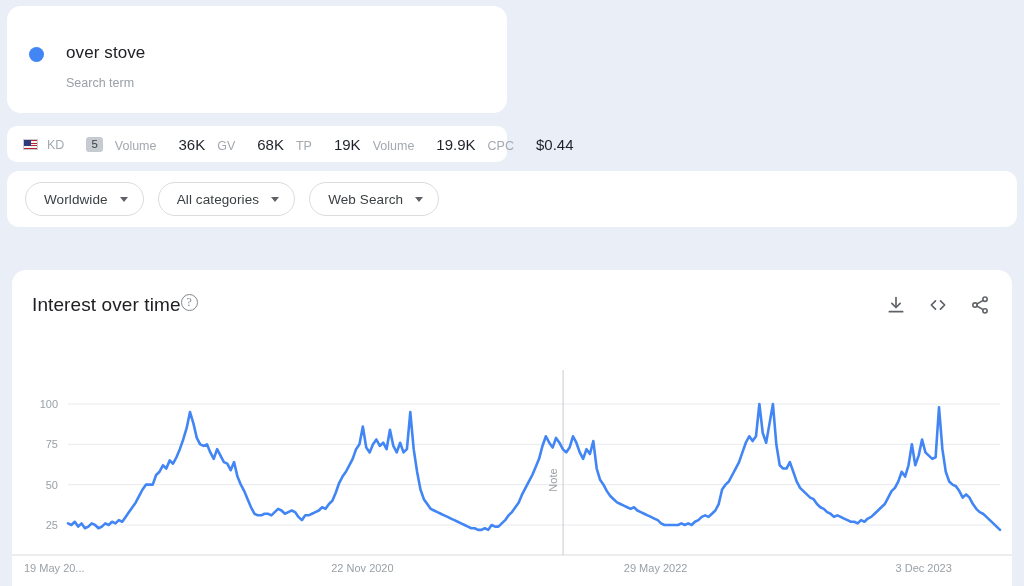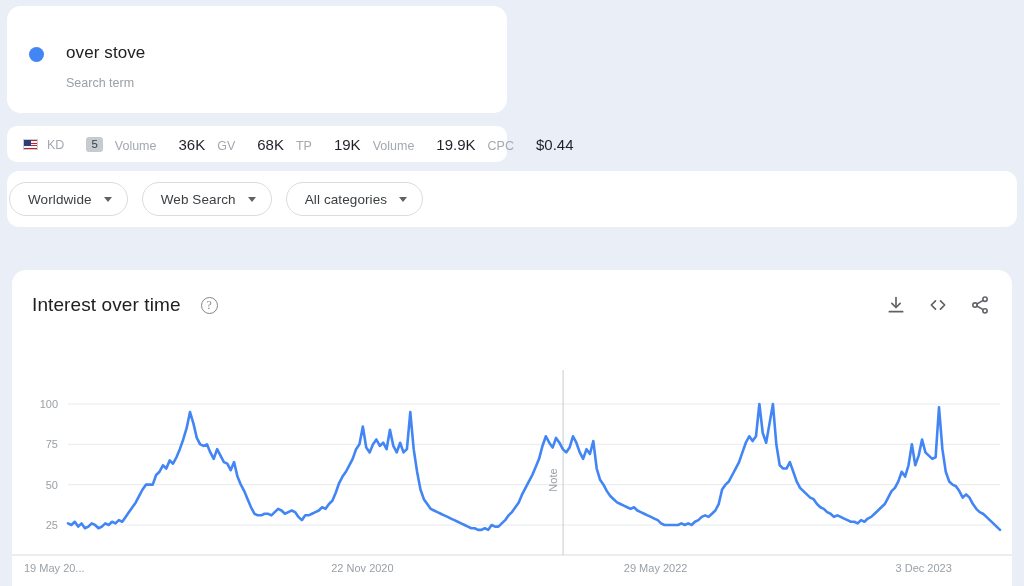--- a/index.html
+++ b/index.html
@@ -154,21 +154,21 @@
   .filters-card {
     position: absolute;
     left: 7px;
     top: 171px;
     width: 1010px;
     height: 56px;
     background: #ffffff;
     border-radius: 12px;
     display: flex;
     align-items: center;
-    padding-left: 2px;
+    padding-left: 18px;
     gap: 14px;
   }
 
   .chip {
     height: 34px;
     border: 1px solid #dadce0;
     border-radius: 18px;
     display: flex;
     align-items: center;
     gap: 12px;
@@ -200,21 +200,21 @@
   .chart-header {
     position: absolute;
     left: 20px;
     top: 24px;
     right: 22px;
     display: flex;
     align-items: center;
     justify-content: space-between;
   }
 
-  .chart-title-wrap { display: flex; align-items: center; gap: 20px; }
+  .chart-title-wrap { display: flex; align-items: flex-start; gap: 0; }
   .chart-title {
     font-size: 19px;
     color: #202124;
     letter-spacing: .1px;
   }
 
   .help-icon {
     width: 17px; height: 17px;
     border: 1.4px solid #80868b;
     border-radius: 50%;
@@ -293,25 +293,25 @@
     <span class="metric-value">$0.44</span>
   </span>
 </div>
 
 <div class="filters-card">
   <div class="chip">
     <span class="chip-label">Worldwide</span>
     <span class="caret"></span>
   </div>
   <div class="chip">
+    <span class="chip-label">All categories</span>
+    <span class="caret"></span>
+  </div>
+  <div class="chip">
     <span class="chip-label">Web Search</span>
-    <span class="caret"></span>
-  </div>
-  <div class="chip">
-    <span class="chip-label">All categories</span>
     <span class="caret"></span>
   </div>
 </div>
 
 <div class="chart-card">
 
   <div class="chart-header">
     <div class="chart-title-wrap">
       <span class="chart-title">Interest over time</span>
       <span class="help-icon">?</span>

